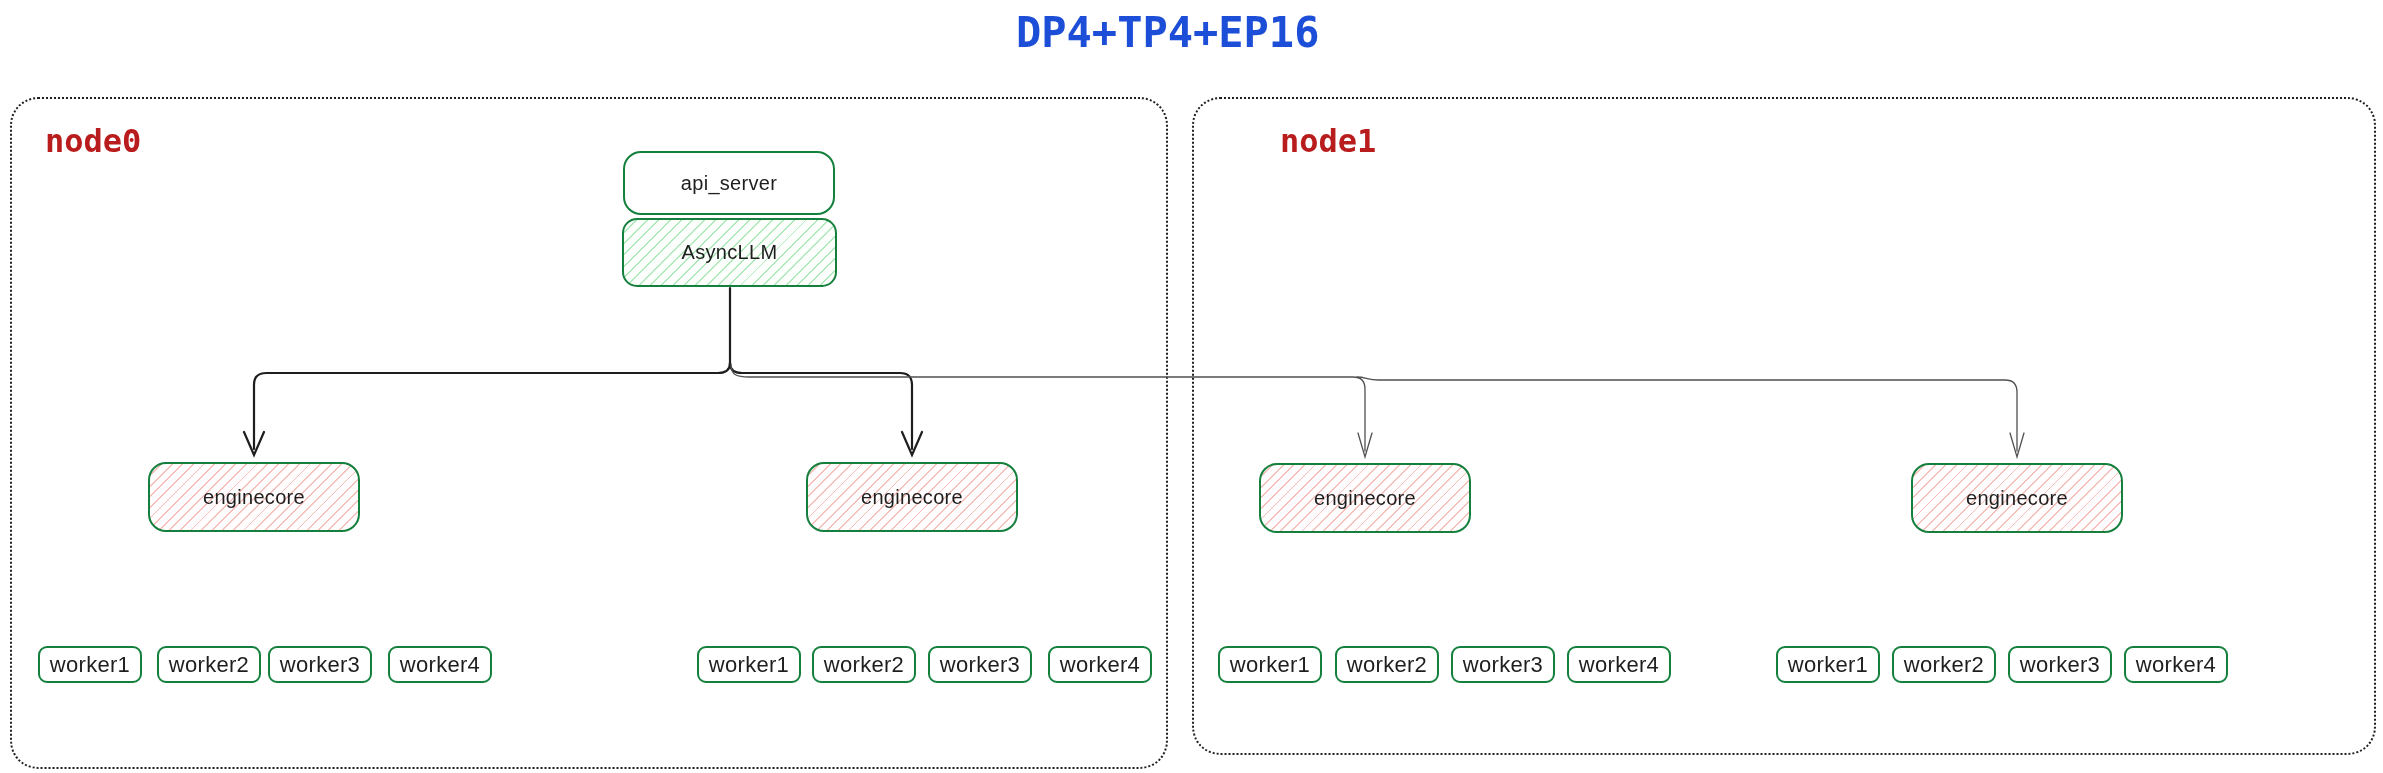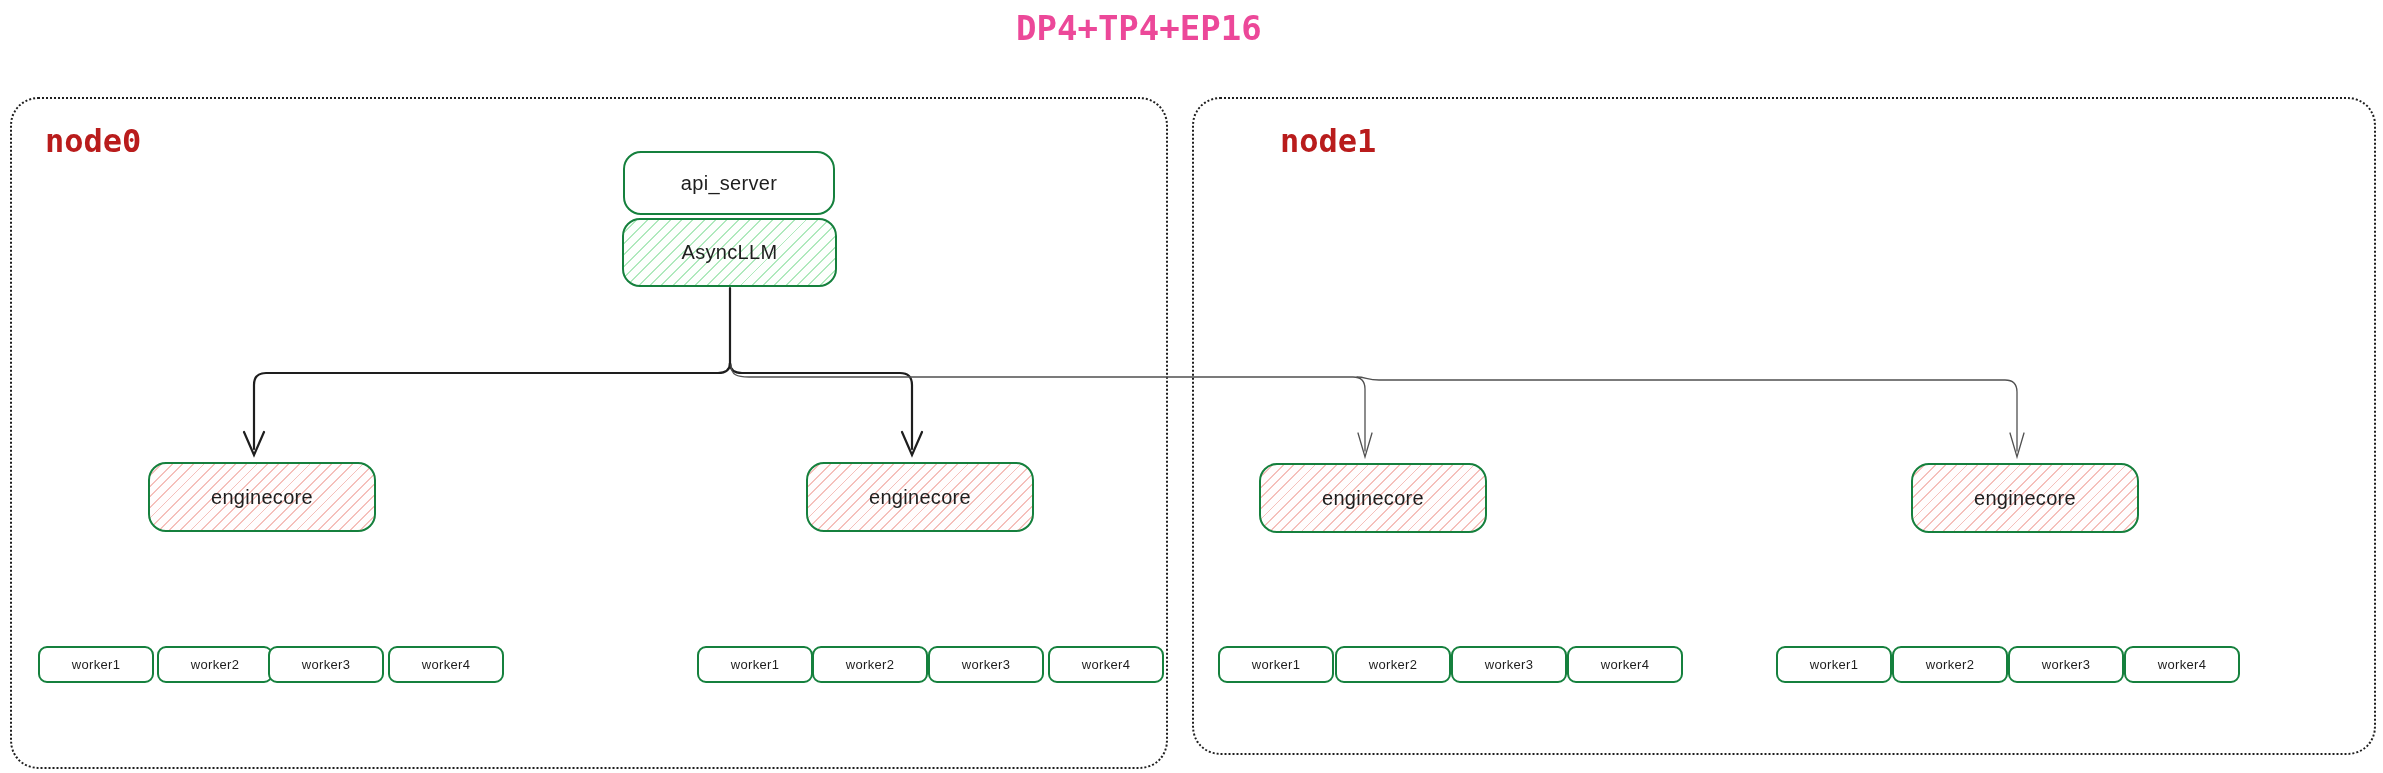--- a/index.html
+++ b/index.html
@@ -14,24 +14,24 @@
     background: #ffffff;
     font-family: "Liberation Sans", sans-serif;
     color: #1e1e1e;
     overflow: hidden;
   }
   .title {
     position: absolute;
     left: 1016px;
     top: 8px;
     font-family: "DejaVu Sans Mono", monospace;
-    font-size: 34px;
+    font-size: 42px;
     font-weight: 600;
     letter-spacing: 0px;
-    color: #ec4899;
+    color: #1d4ed8;
     white-space: nowrap;
   }
   .node-frame {
     position: absolute;
     border: 2.5px dotted #1e1e1e;
     border-radius: 28px;
     background: transparent;
   }
   #node0-frame { left: 10px;   top: 97px; width: 1154px; height: 668px; }
   #node1-frame { left: 1192px; top: 97px; width: 1180px; height: 654px; }
@@ -58,42 +58,43 @@
     letter-spacing: 0.3px;
     white-space: nowrap;
   }
   .hatch-green {
     background-color: #fdfffd;
     background-image: repeating-linear-gradient(
       135deg,
       rgba(110, 215, 135, 0.55) 0px, rgba(110, 215, 135, 0.55) 1.4px,
       transparent 1.4px, transparent 8px
     );
+    border-radius: 15px;
   }
   .hatch-red {
     background-color: #fffdfd;
     background-image: repeating-linear-gradient(
       135deg,
       rgba(235, 130, 120, 0.5) 0px, rgba(235, 130, 120, 0.5) 1.3px,
       transparent 1.3px, transparent 7.5px
     );
   }
   #api-server-box { left: 623px; top: 151px; width: 212px; height: 64px; }
   #asyncllm-box   { left: 622px; top: 218px; width: 215px; height: 69px; }
-  .enginecore { width: 228px; height: 70px; }
+  .enginecore { width: 212px; height: 70px; }
   #enginecore-n0-1 { left: 148px;  top: 462px; }
   #enginecore-n0-2 { left: 806px;  top: 462px; }
   #enginecore-n1-1 { left: 1259px; top: 463px; }
   #enginecore-n1-2 { left: 1911px; top: 463px; }
   .worker {
-    width: 116px;
+    width: 104px;
     height: 37px;
     border-radius: 9px;
     border-width: 2px;
-    font-size: 13px;
+    font-size: 22px;
     top: 646px;
   }
   #connectors {
     position: absolute;
     left: 0; top: 0;
     width: 2383px;
     height: 773px;
     pointer-events: none;
   }
   .thick-line { stroke: #1e1e1e; stroke-width: 2.2; fill: none; stroke-linecap: round; }

